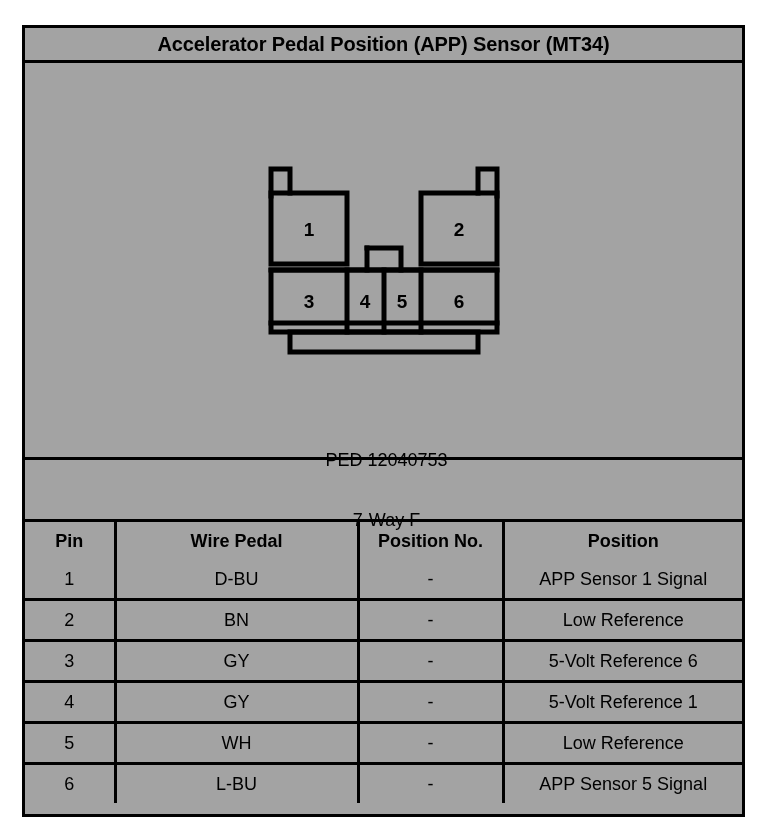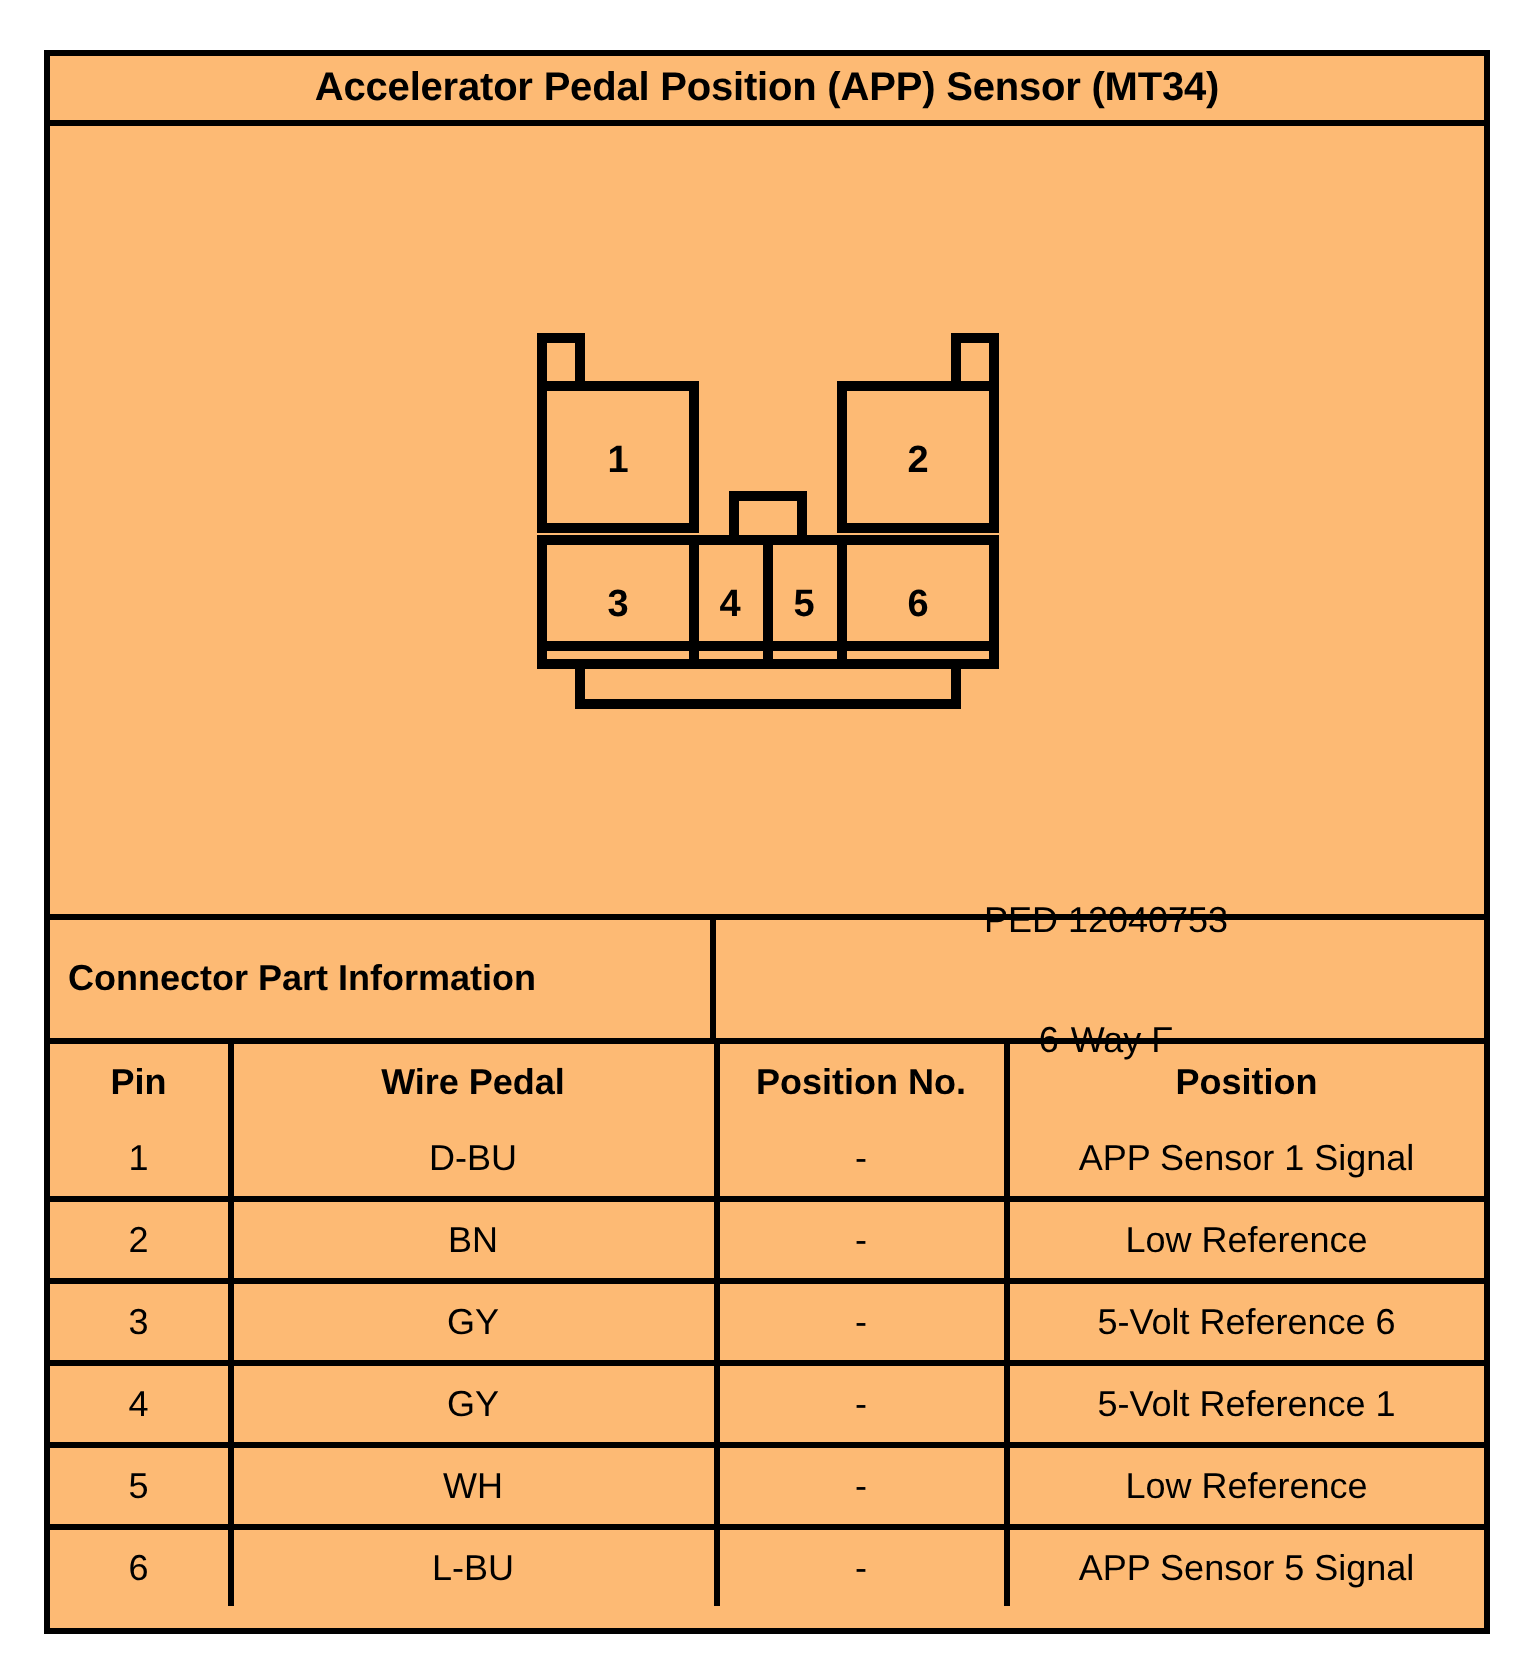--- a/index.html
+++ b/index.html
@@ -18,21 +18,21 @@
 
   
   .sheet {
     position: absolute;
     left: 22px;
     top: 25px;
     width: 723px;
     height: 792px;
     box-sizing: border-box;
     border: 3px solid #000;
-    background: #fdba74;
+    background: #a3a3a3;
   }
 
   
   .title-bar {
     position: absolute;
     left: 0;
     top: 0;
     width: 100%;
     height: 35px;
     box-sizing: border-box;
@@ -195,24 +195,23 @@
         <text class="pin-num" x="200" y="76">2</text>
         <text class="pin-num" x="50" y="148">3</text>
         <text class="pin-num" x="106" y="148">4</text>
         <text class="pin-num" x="143" y="148">5</text>
         <text class="pin-num" x="200" y="148">6</text>
       </svg>
     </div>
   </div>
 
   <div class="partinfo">
-    <div class="partinfo-label">Connector Part Information</div>
     <div class="partinfo-value">
       <div class="line">PED 12040753</div>
-      <div class="line">6-Way F</div>
+      <div class="line">7-Way F</div>
     </div>
   </div>
 
   <table class="pintable">
     <colgroup>
       <col class="col-pin">
         <col class="col-wire">
         <col class="col-ckt">
         <col class="col-func">
     </colgroup>

